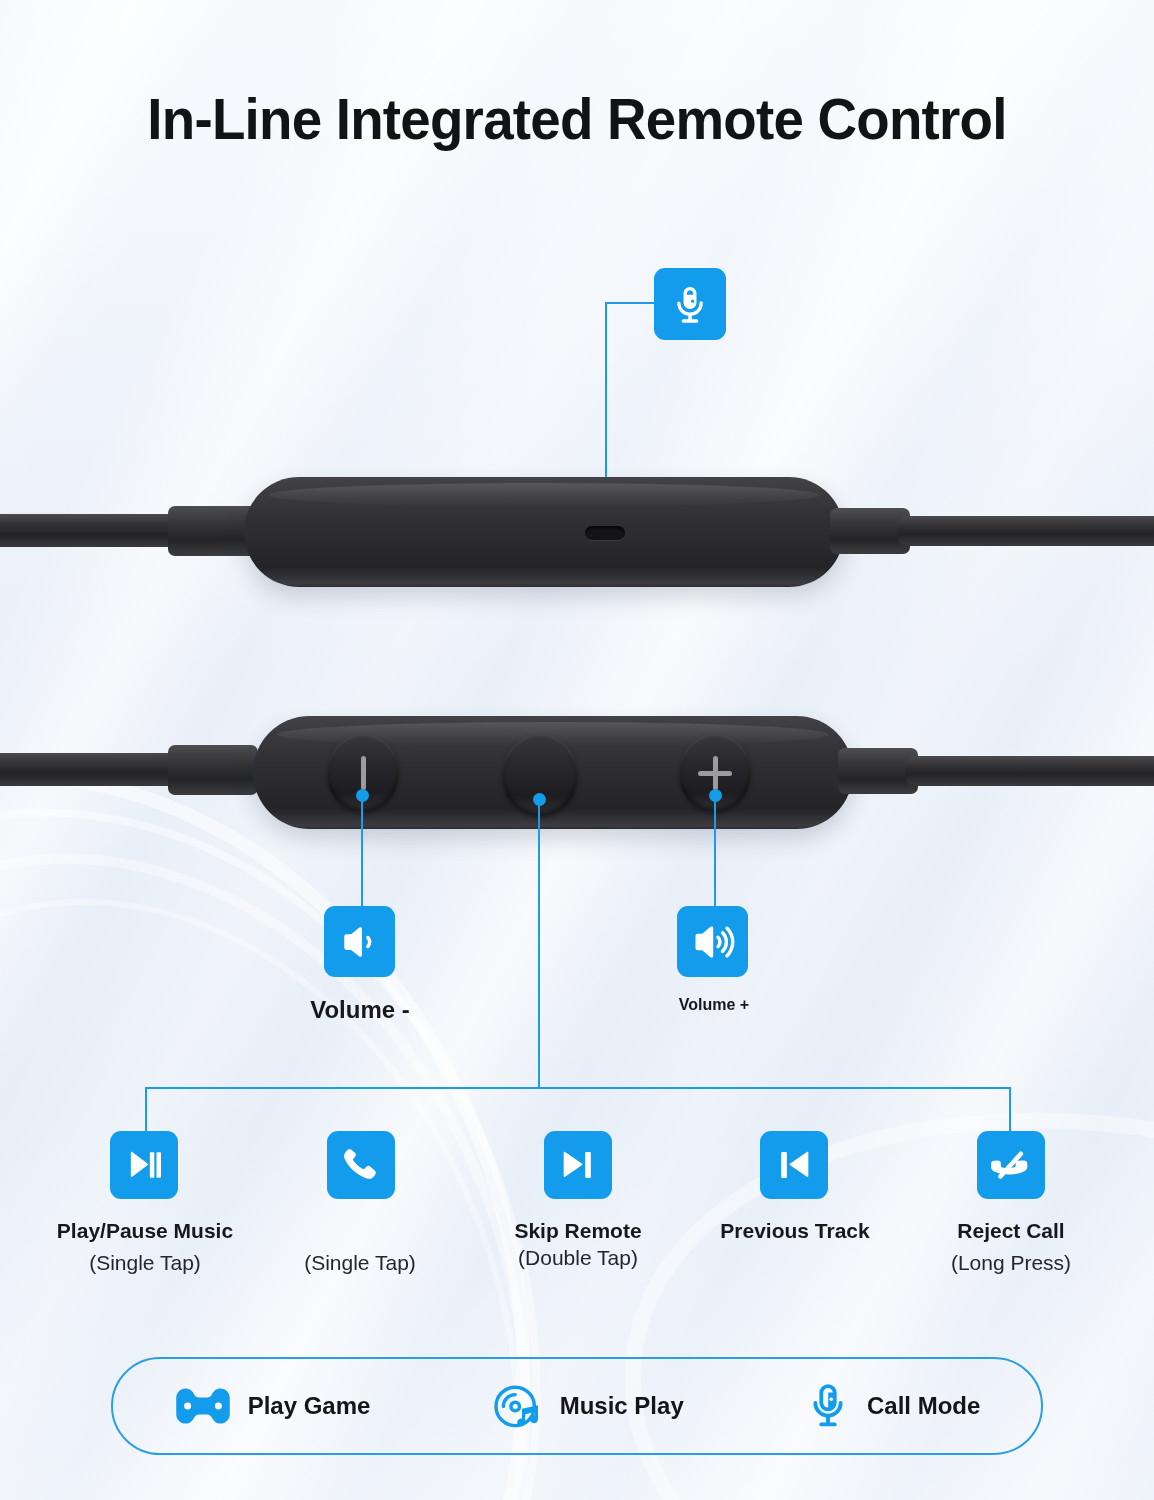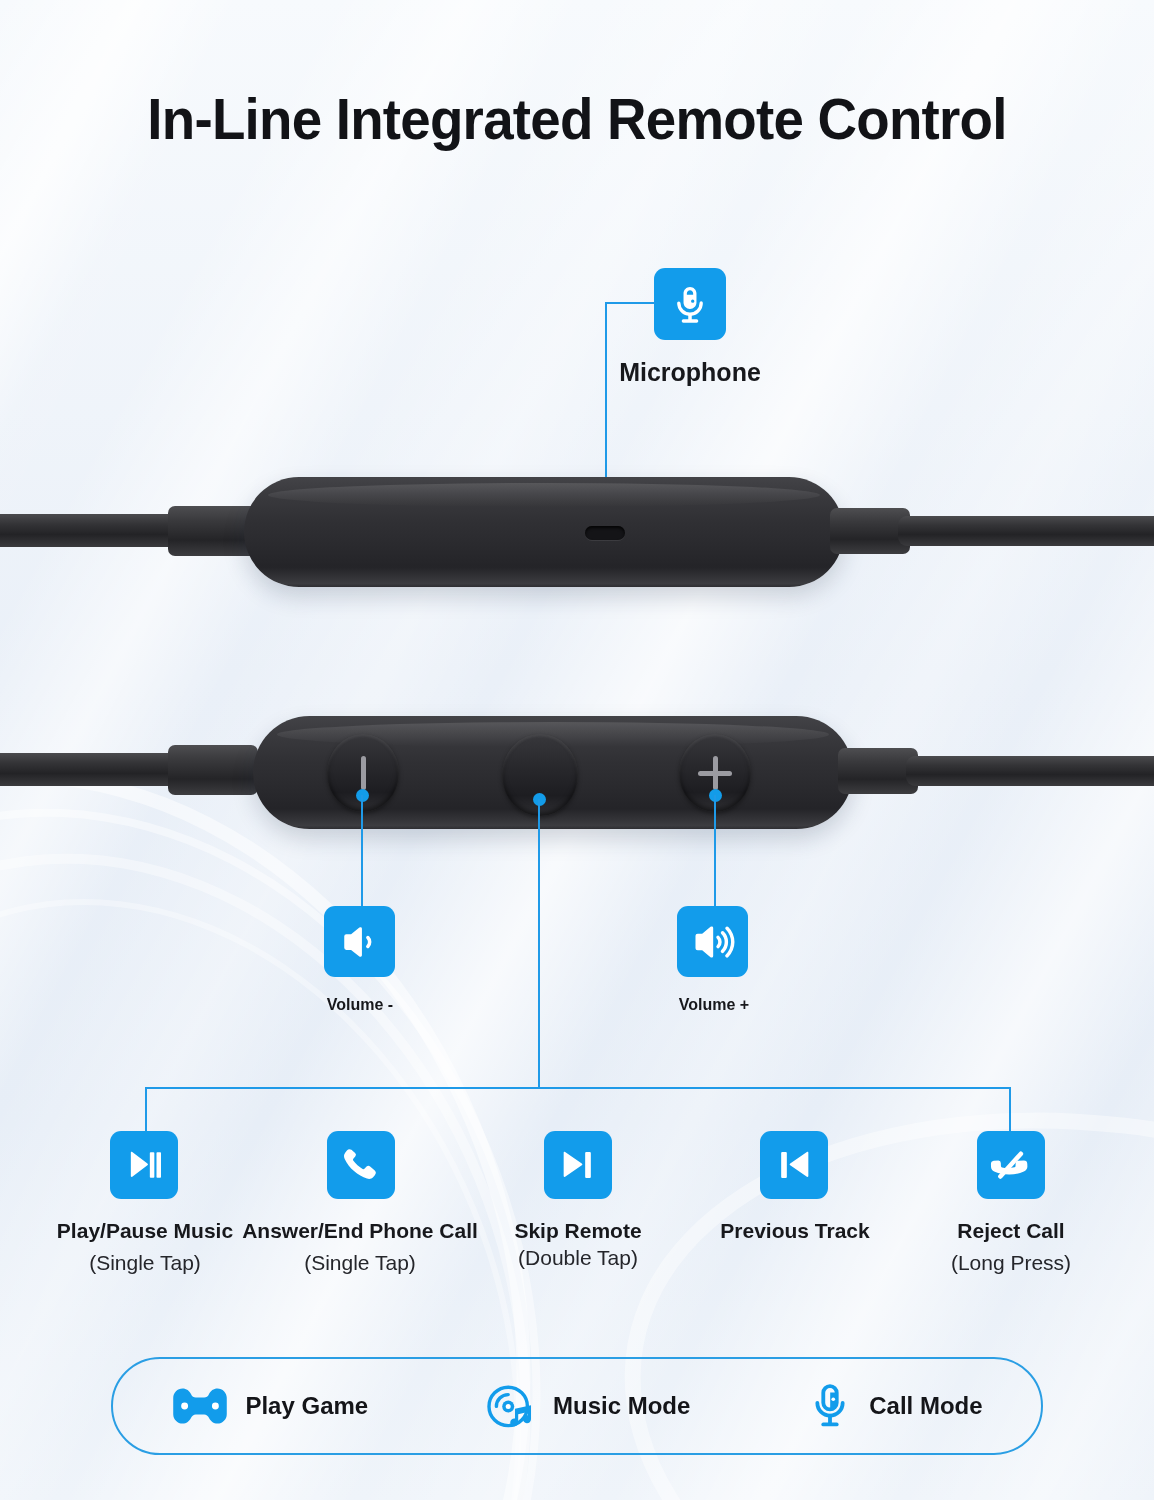--- a/index.html
+++ b/index.html
@@ -234,21 +234,20 @@
   <div class="bg-swoosh s5"></div>
 
   <div class="title">In-Line Integrated Remote Control</div>
 
   <div class="tile" style="left:654px; top:268px; width:72px; height:72px;">
     <svg width="42" height="42" viewBox="0 0 24 24" aria-hidden="true">
       <path fill="#ffffff" d="M12 2.3c-2.05 0-3.7 1.66-3.7 3.7v5.2c0 2.05 1.65 3.7 3.7 3.7s3.7-1.65 3.7-3.7V6c0-2.04-1.65-3.7-3.7-3.7zm0 1.9c.99 0 1.8.81 1.8 1.8v.7h-3.6V6c0-.99.81-1.8 1.8-1.8zm1.55 5.25a.95.95 0 1 1 0 1.9.95.95 0 0 1 0-1.9z"></path>
       <path fill="#ffffff" d="M5.6 10.5a.95.95 0 0 0-.95.95A7.35 7.35 0 0 0 11 18.72v2.03H8.2a.95.95 0 0 0 0 1.9h7.6a.95.95 0 0 0 0-1.9H13v-2.03a7.35 7.35 0 0 0 6.35-7.27.95.95 0 0 0-1.9 0A5.45 5.45 0 0 1 12 16.9a5.45 5.45 0 0 1-5.45-5.45.95.95 0 0 0-.95-.95z"></path>
     </svg>
   </div>
-  <div class="caption" style="left:528px; top:358px; width:324px; font-size:25px; font-weight:700;">Microphone</div>
 
   <div class="ln h" style="left:605px; top:302px; width:50px;"></div>
   <div class="ln v" style="left:605px; top:302px; height:222px;"></div>
   <div class="dot" style="left:599px; top:517px;"></div>
 
   <div class="cable" style="left:-12px; top:514px; width:200px; height:33px;"></div>
   <div class="collar" style="left:168px; top:506px; width:90px; height:50px;"></div>
   <div class="remote-body" style="left:244px; top:477px; width:600px; height:110px;"></div>
   <div class="collar" style="left:830px; top:508px; width:80px; height:46px;"></div>
   <div class="cable" style="left:898px; top:516px; width:268px; height:30px;"></div>
@@ -275,21 +274,21 @@
   <div class="ln v" style="left:361px; top:795px; height:113px;"></div>
   <div class="ln v" style="left:538px; top:799px; height:288px;"></div>
   <div class="ln v" style="left:714px; top:795px; height:113px;"></div>
 
   <div class="tile" style="left:324px; top:906px; width:71px; height:71px;">
     <svg width="42" height="42" viewBox="0 0 24 24" aria-hidden="true">
       <path fill="#ffffff" d="M12.6 3.6a.9.9 0 0 0-.96.12L6.9 7.5H4.2a1.2 1.2 0 0 0-1.2 1.2v6.6a1.2 1.2 0 0 0 1.2 1.2h2.7l4.74 3.78a.9.9 0 0 0 1.46-.7V4.42a.9.9 0 0 0-.5-.82z"></path>
       <path fill="#ffffff" d="M16.1 8.55a1 1 0 0 0-.33 1.62 2.6 2.6 0 0 1 0 3.66 1 1 0 1 0 1.43 1.4 4.6 4.6 0 0 0 0-6.46 1 1 0 0 0-1.1-.22z"></path>
     </svg>
   </div>
-  <div class="caption" style="left:200px; top:996px; width:320px; font-size:16px; font-weight:700;">Volume -</div>
+  <div class="caption" style="left:200px; top:996px; width:320px; font-size:24px; font-weight:700;">Volume -</div>
 
   <div class="tile" style="left:677px; top:906px; width:71px; height:71px;">
     <svg width="44" height="44" viewBox="0 0 24 24" aria-hidden="true">
       <path fill="#ffffff" d="M11.6 3.6a.9.9 0 0 0-.96.12L6.1 7.5H3.6a1.15 1.15 0 0 0-1.15 1.15v6.7A1.15 1.15 0 0 0 3.6 16.5h2.5l4.54 3.78a.9.9 0 0 0 1.46-.7V4.42a.9.9 0 0 0-.5-.82z"></path>
       <path fill="#ffffff" d="M14.35 8.6a.95.95 0 0 0-.28 1.55 2.6 2.6 0 0 1 0 3.7.95.95 0 1 0 1.36 1.33 4.5 4.5 0 0 0 0-6.36.95.95 0 0 0-1.08-.22z"></path>
       <path fill="#ffffff" d="M16.8 6.1a.95.95 0 0 0-.25 1.56 6.15 6.15 0 0 1 0 8.68.95.95 0 1 0 1.34 1.34 8.05 8.05 0 0 0 0-11.36.95.95 0 0 0-1.09-.22z"></path>
       <path fill="#ffffff" d="M19.25 3.65a.95.95 0 0 0-.24 1.56 9.6 9.6 0 0 1 0 13.58.95.95 0 1 0 1.34 1.34 11.5 11.5 0 0 0 0-16.26.95.95 0 0 0-1.1-.22z"></path>
     </svg>
   </div>
   <div class="caption" style="left:554px; top:996px; width:320px; font-size:16px; font-weight:700;">Volume +</div>
@@ -306,21 +305,20 @@
     </svg>
   </div>
   <div class="action-label" style="left:0px; top:1219px; width:290px;">Play/Pause Music</div>
   <div class="action-sub" style="left:0px; top:1251px; width:290px;">(Single Tap)</div>
 
   <div class="tile" style="left:327px; top:1131px; width:68px; height:68px;">
     <svg width="40" height="40" viewBox="0 0 24 24" aria-hidden="true">
       <path fill="#ffffff" d="M6.25 2.9a2.1 2.1 0 0 0-2.7.46L2.5 4.6c-.86 1-.9 2.47-.28 3.76 1.26 2.63 3.2 5.22 5.58 7.3 2.38 2.08 5.1 3.64 7.8 4.48 1.34.42 2.78.2 3.64-.8l1.05-1.23a2.1 2.1 0 0 0-.18-2.92l-2.65-2.32a1.55 1.55 0 0 0-2.12.08l-1.28 1.3a.9.9 0 0 1-1.07.15c-1-.55-2.07-1.32-3.1-2.22-1.03-.9-1.9-1.88-2.56-2.82a.9.9 0 0 1 .06-1.08l1.15-1.4a1.55 1.55 0 0 0-.06-2.12z"></path>
     </svg>
   </div>
-  <div class="action-label" style="left:215px; top:1219px; width:290px;">Answer/End Phone Call</div>
   <div class="action-sub" style="left:215px; top:1251px; width:290px;">(Single Tap)</div>
 
   <div class="tile" style="left:544px; top:1131px; width:68px; height:68px;">
     <svg width="40" height="40" viewBox="0 0 24 24" aria-hidden="true">
       <path fill="#ffffff" d="M3.4 4.6a.55.55 0 0 1 .87-.45l10 6.9a.68.68 0 0 1 0 1.12l-10 6.9a.55.55 0 0 1-.87-.45z"></path>
       <rect fill="#ffffff" x="16.3" y="4.2" width="3.4" height="15.6" rx="0.6"></rect>
     </svg>
   </div>
   <div class="action-label" style="left:433px; top:1219px; width:290px;">Skip Remote</div>
   <div class="action-sub" style="left:433px; top:1246px; width:290px;">(Double Tap)</div>
@@ -360,21 +358,21 @@
     <div class="pill-item">
       <span>
         <svg width="52" height="52" viewBox="0 0 26 26" aria-hidden="true">
           <circle cx="11.6" cy="13.2" r="9.6" fill="none" stroke="#129ceb" stroke-width="1.7"></circle>
           <path d="M11.6 7.3a5.9 5.9 0 0 0-5.9 5.9" fill="none" stroke="#129ceb" stroke-width="1.7" stroke-linecap="round"></path>
           <circle cx="11.6" cy="13.2" r="3.0" fill="#129ceb"></circle>
           <circle cx="11.6" cy="13.2" r="1.25" fill="#ffffff"></circle>
           <path fill="#129ceb" d="M15.0 14.4l8.0-1.8v7.0a2.0 2.0 0 1 1-1.6-1.95V16.0l-4.8 1.1v4.1a2.0 2.0 0 1 1-1.6-1.95z"></path>
         </svg>
       </span>
-      <span class="pill-text">Music Mode</span>
+      <span class="pill-text">Music Play</span>
     </div>
 
     <div class="pill-item">
       <span>
         <svg width="46" height="50" viewBox="0 0 24 26" aria-hidden="true">
           <path fill="none" stroke="#129ceb" stroke-width="2" d="M12 2.6a3.5 3.5 0 0 0-3.5 3.5v5.2a3.5 3.5 0 0 0 7 0V6.1A3.5 3.5 0 0 0 12 2.6z"></path>
           <path fill="#129ceb" d="M12.1 6.0h3.4v5.5a3.4 3.4 0 0 1-3.4 3.4z"></path>
           <circle fill="#ffffff" cx="13.7" cy="9.5" r="0.95"></circle>
           <path fill="none" stroke="#129ceb" stroke-width="2" stroke-linecap="round" d="M5.4 11.4a6.6 6.6 0 0 0 13.2 0"></path>
           <path fill="none" stroke="#129ceb" stroke-width="2" stroke-linecap="round" d="M12 18.1v4.2"></path>

